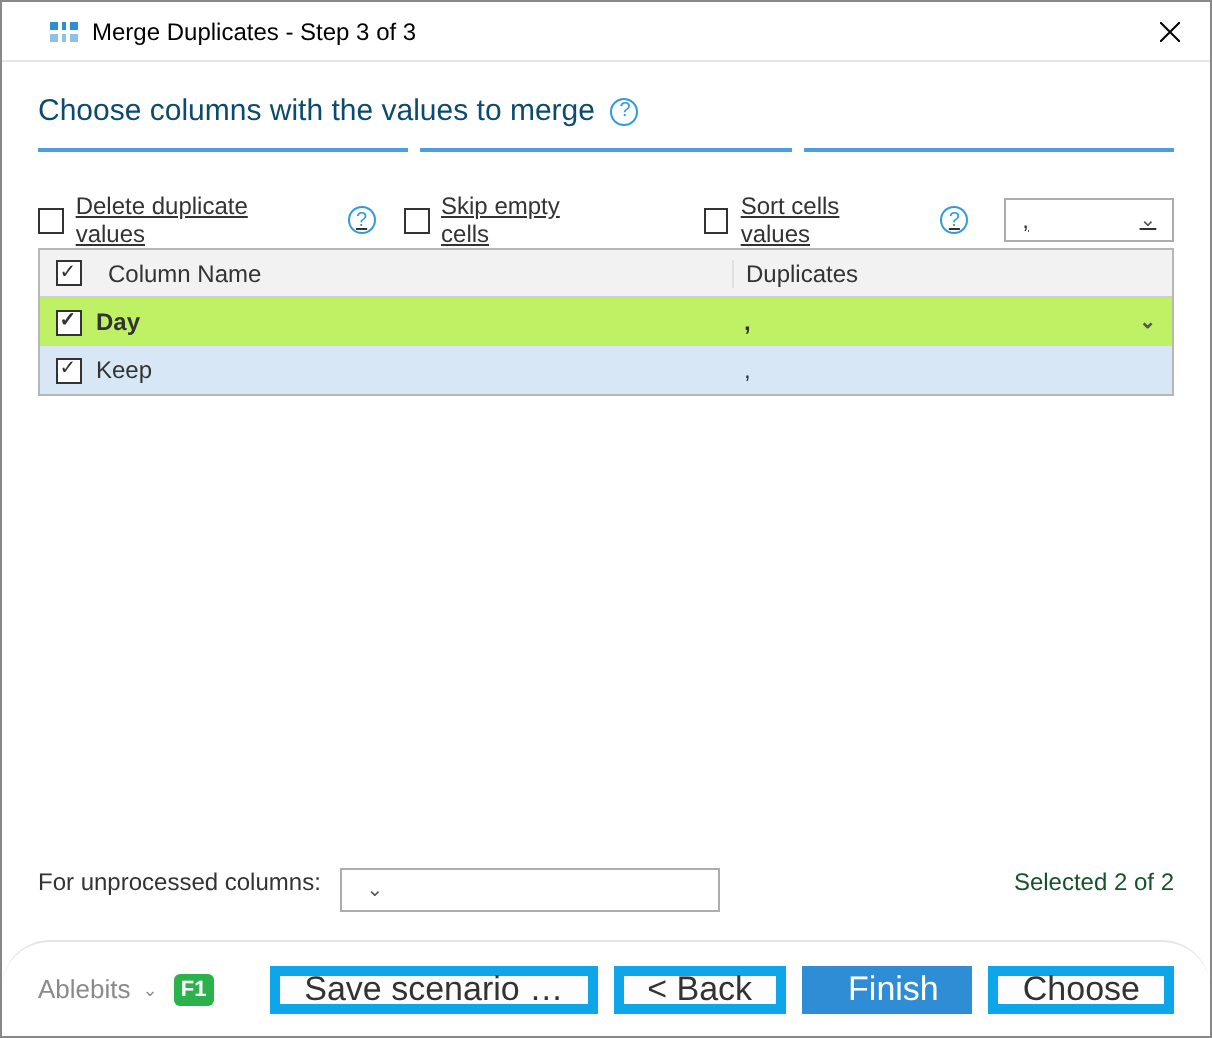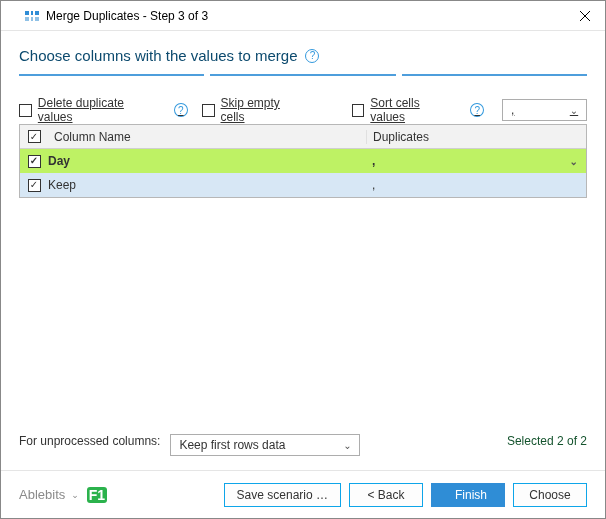--- a/index.html
+++ b/index.html
@@ -158,44 +158,45 @@
   .bottom-row .combo { width: 190px; }
   .sel-count { margin-left: auto; color: #14532d; }
 
   .footer {
     border-top: 1px solid #e5e5e5;
     height: 48px;
     display: flex;
     align-items: center;
     padding: 0 18px;
     gap: 8px;
+    border-radius: 24px;
   }
   .brand {
     display: flex; align-items: center; gap: 6px;
     color: #8a8a8a; font-size: 13px;
     cursor: pointer;
   }
   .brand .arrow { font-size: 9px; color: #8a8a8a; }
   .f1 {
     background: #2bb24c;
     color: #fff;
     border-radius: 3px;
     width: 20px; height: 16px;
-    font-size: 14px; font-weight: bold;
+    font-size: 11px; font-weight: bold;
     display: inline-flex; align-items: center; justify-content: center;
     cursor: pointer;
   }
   .footer .gap { flex: 1; }
   .btn {
     height: 24px;
     min-width: 74px;
     padding: 0 12px;
-    border: 1px solid #0ea5e9;
+    border: 5px solid #0ea5e9;
     background: #fdfdfd;
-    font-size: 12px;
+    font-size: 17px;
     color: #333;
     display: inline-flex;
     align-items: center; justify-content: center;
     cursor: pointer;
   }
   .btn.primary {
     background: #2f8dd6;
     border-color: #2f8dd6;
     color: #fff;
     padding-left: 18px;
@@ -298,21 +299,20 @@
           <span>,</span>
         </div>
       </div>
     </div>
 
     <div class="spacer"></div>
 
     <div class="bottom-row">
       <span class="label">For unprocessed columns:</span>
       <span class="combo">
-        <span class="val">Keep first rows data</span>
         <span class="arrow">⌄</span>
       </span>
       <span class="sel-count">Selected 2 of 2</span>
     </div>
 
   </div>
 
   <div class="footer">
     <span class="brand">
       <span>Ablebits</span>

